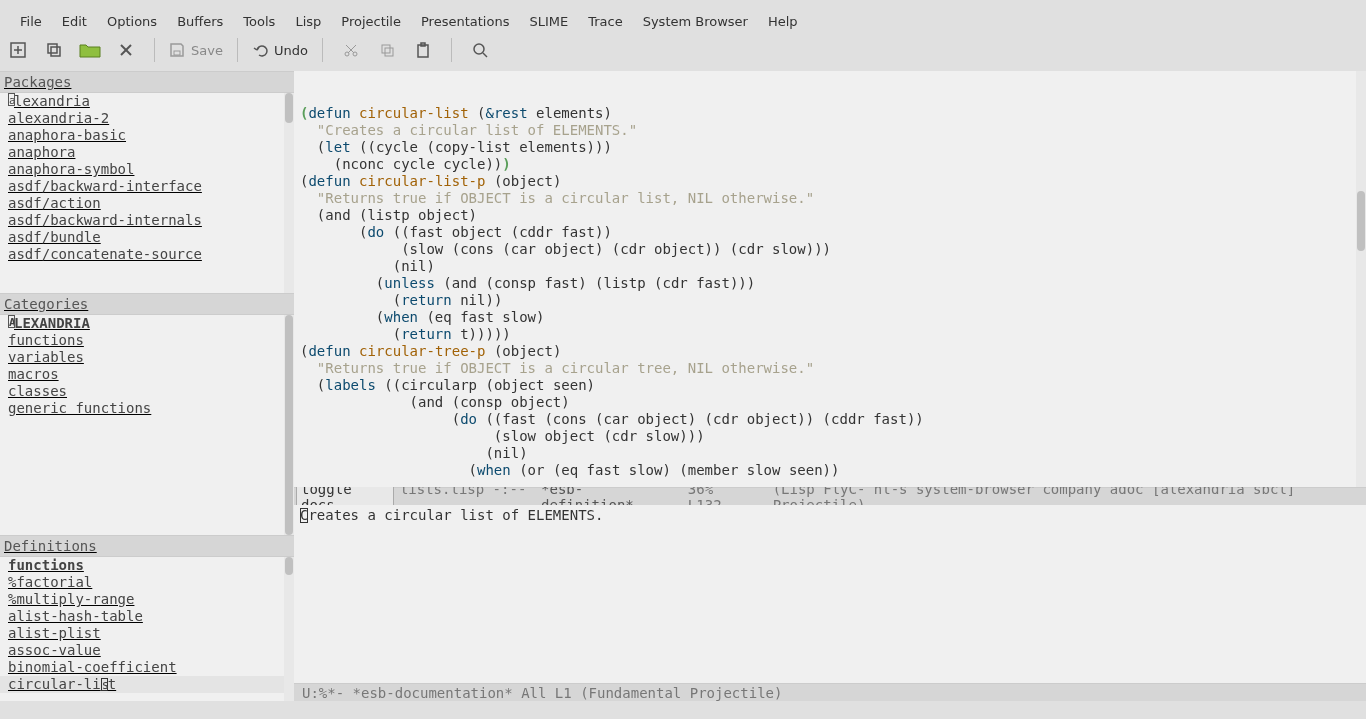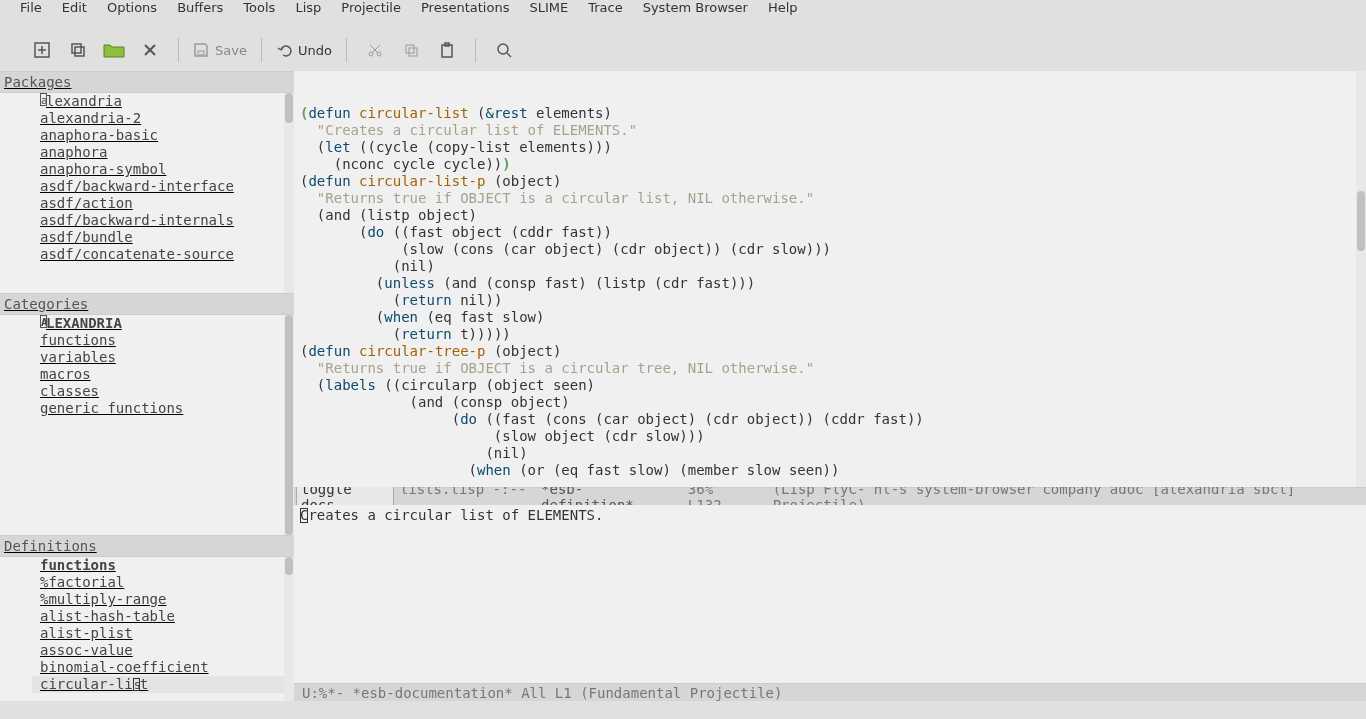--- a/index.html
+++ b/index.html
@@ -1,27 +1,27 @@
 <!DOCTYPE html>
 <html><head>
 <meta charset="utf-8">
 <style>
 * { margin: 0; padding: 0; box-sizing: border-box; }
 html, body { width: 1366px; height: 719px; overflow: hidden; font-family: "DejaVu Sans", sans-serif; background: #e0e0e0; }
-.menubar { height: 29px; background: #e0e0e0; display: flex; align-items: flex-start; padding: 0 10px; font-size: 13px; color: #333; }
+.menubar { height: 29px; background: #e0e0e0; display: flex; align-items: flex-end; padding: 0 10px; font-size: 13px; color: #333; }
 .menubar span { padding: 0 10px; cursor: default; }
-.toolbar { height: 42px; background: #e0e0e0; display: flex; align-items: center; padding: 0 28px; gap: 8px; }
+.toolbar { height: 42px; background: #e0e0e0; display: flex; align-items: center; padding: 0 4px; gap: 8px; }
 .toolbar .sep { width: 1px; height: 24px; background: #bbb; margin: 0 6px; }
 .toolbar .btn { width: 28px; height: 28px; display: flex; align-items: center; justify-content: center; }
 .toolbar .lbl { display: flex; align-items: center; gap: 6px; color: #888; font-size: 13px; }
 .main { display: flex; height: calc(100% - 71px - 18px); }
 .left { width: 294px; display: flex; flex-direction: column; background: #f0f0f0; text-decoration: underline; }
 .panel-header { background: #d6d6d6; color: #555; font-family: "DejaVu Sans Mono", monospace; font-size: 14px; padding: 2px 4px; border-top: 1px solid #ccc; border-bottom: 1px solid #ccc; }
 .panel-body { background: #f0f0f0; overflow: hidden; position: relative; font-family: "DejaVu Sans Mono", monospace; font-size: 14px; color: #444; }
-.panel-body .item { padding: 0 8px; line-height: 17px; white-space: nowrap; margin-left: 32px; }
+.panel-body .item { padding: 0 8px; line-height: 17px; white-space: nowrap; }
 .panel-body .item.active { font-weight: bold; }
 .panel-body .item.selected { background: #e4e4e4; }
 .scrollbar { position: absolute; right: 0; top: 0; width: 10px; height: 100%; background: #e8e8e8; }
 .scrollbar .thumb { position: absolute; left: 1px; width: 8px; background: #c0c0c0; border-radius: 4px; }
 .pkg-panel { height: 200px; position: relative; }
 .cat-panel { height: 220px; position: relative; }
 .def-panel { flex: 1; position: relative; }
 .right { flex: 1; display: flex; flex-direction: column; background: #f0f0f0; }
 .code-area { flex: 1; overflow: hidden; position: relative; font-family: "DejaVu Sans Mono", monospace; font-size: 14px; line-height: 17px; background: #f0f0f0; padding: 0 6px; white-space: pre; color: #333; }
 .code-area .scrollbar { right: 0; }

